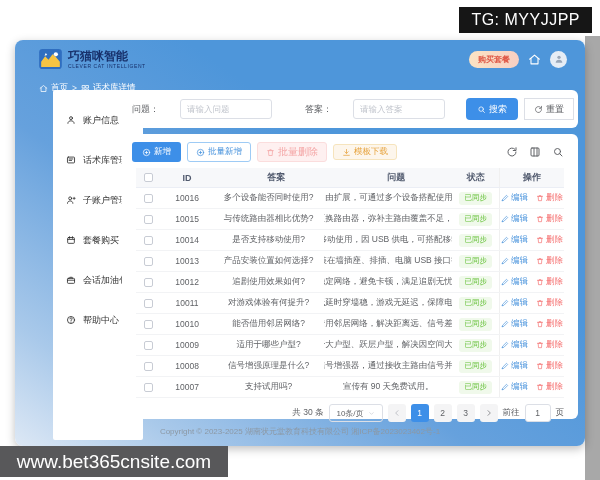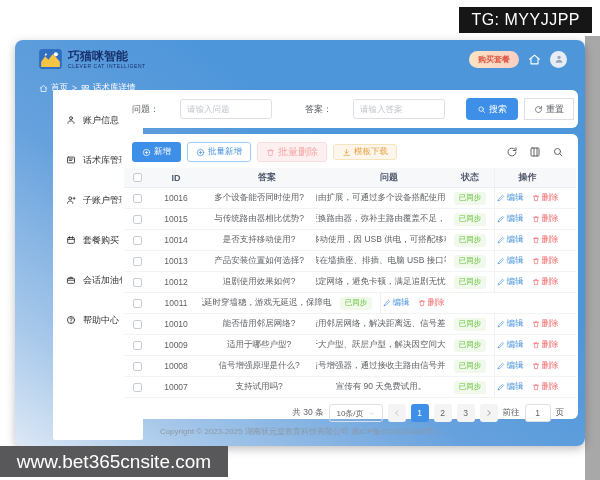--- a/index.html
+++ b/index.html
@@ -64,21 +64,21 @@
   .table-card { position:absolute; left:107px; top:94px; width:456px; height:285px;
     background:#fff; border-radius:6px; }
   .toolbar { height:22px; margin:7px 10px 5px; display:flex; align-items:center; gap:6px; }
   .btn-add { background:#3d8fe8; color:#fff; height:20px; padding:0 9px; font-size:8.5px; }
   .btn-batch-add { background:#fff; color:#4a94dd; border-color:#9ecbf5; height:20px; padding:0 8px; font-size:8.5px; }
   .btn-batch-del { background:#fef0f0; color:#f4a7a7; border-color:#fbdddd; height:20px; padding:0 8px; font-size:10px; }
   .btn-template { background:#fdf6ec; color:#e6a23c; border-color:#f6e4bd; height:16px; padding:0 8px; font-size:8.5px; }
   .tool-icons { margin-left:auto; display:flex; gap:11px; color:#606266; padding-right:4px; }
   .tool-icons .icon { cursor:pointer; }
 
-  .table { margin:0 2px; }
+  .table { margin:0 14px; }
   .thead { display:flex; align-items:center; height:20px; background:#f7f8fa;
     border-bottom:1px solid #ebeef5; font-size:9px; font-weight:bold; color:#515a6e; }
   .trow { display:flex; align-items:center; height:21px; border-bottom:1px solid #f2f3f5;
     font-size:8.5px; color:#606266; }
   .cell { display:flex; align-items:center; justify-content:center; overflow:hidden; white-space:nowrap; }
   .col-cb { width:26px; } .col-id { width:52px; } .col-q { width:114px; }
   .col-a { width:130px; } .col-st { width:48px; } .col-op { width:66px; gap:8px; }
   .trow .col-op, .thead .col-op { border-left:1px solid #f0f0f0; align-self:stretch; }
   .cb { width:9px; height:9px; border:1px solid #c8ccd4; border-radius:2px; background:#fff; cursor:pointer; }
   .badge { background:#f0f9eb; color:#67c23a; font-size:7.5px; padding:1.5px 5px; border-radius:3px; }
@@ -497,20 +497,21 @@
                   <span class="lbl">删除</span>
                 </a>
     </span>
   </div>
 
   <div class="trow">
     <span class="cell col-cb">
                 <span class="cb"></span>
               </span>
     <span class="cell col-id">10011</span>
+    <span class="cell col-q">对游戏体验有何提升?</span>
     <span class="cell col-a">实现低延时穿墙稳，游戏无延迟，保障电竞等...</span>
     <span class="cell col-st">
                 <span class="badge">已同步</span>
               </span>
     <span class="cell col-op">
       <a class="op edit">
                   <span class="icon s8">
                     <svg viewBox="0 0 24 24" fill="none" stroke="currentColor" stroke-width="2" stroke-linecap="round" stroke-linejoin="round">
                       <path d="M4 20l4.5-1L20 7.5 16.5 4 5 15.5 4 20z"></path>
                     </svg>

